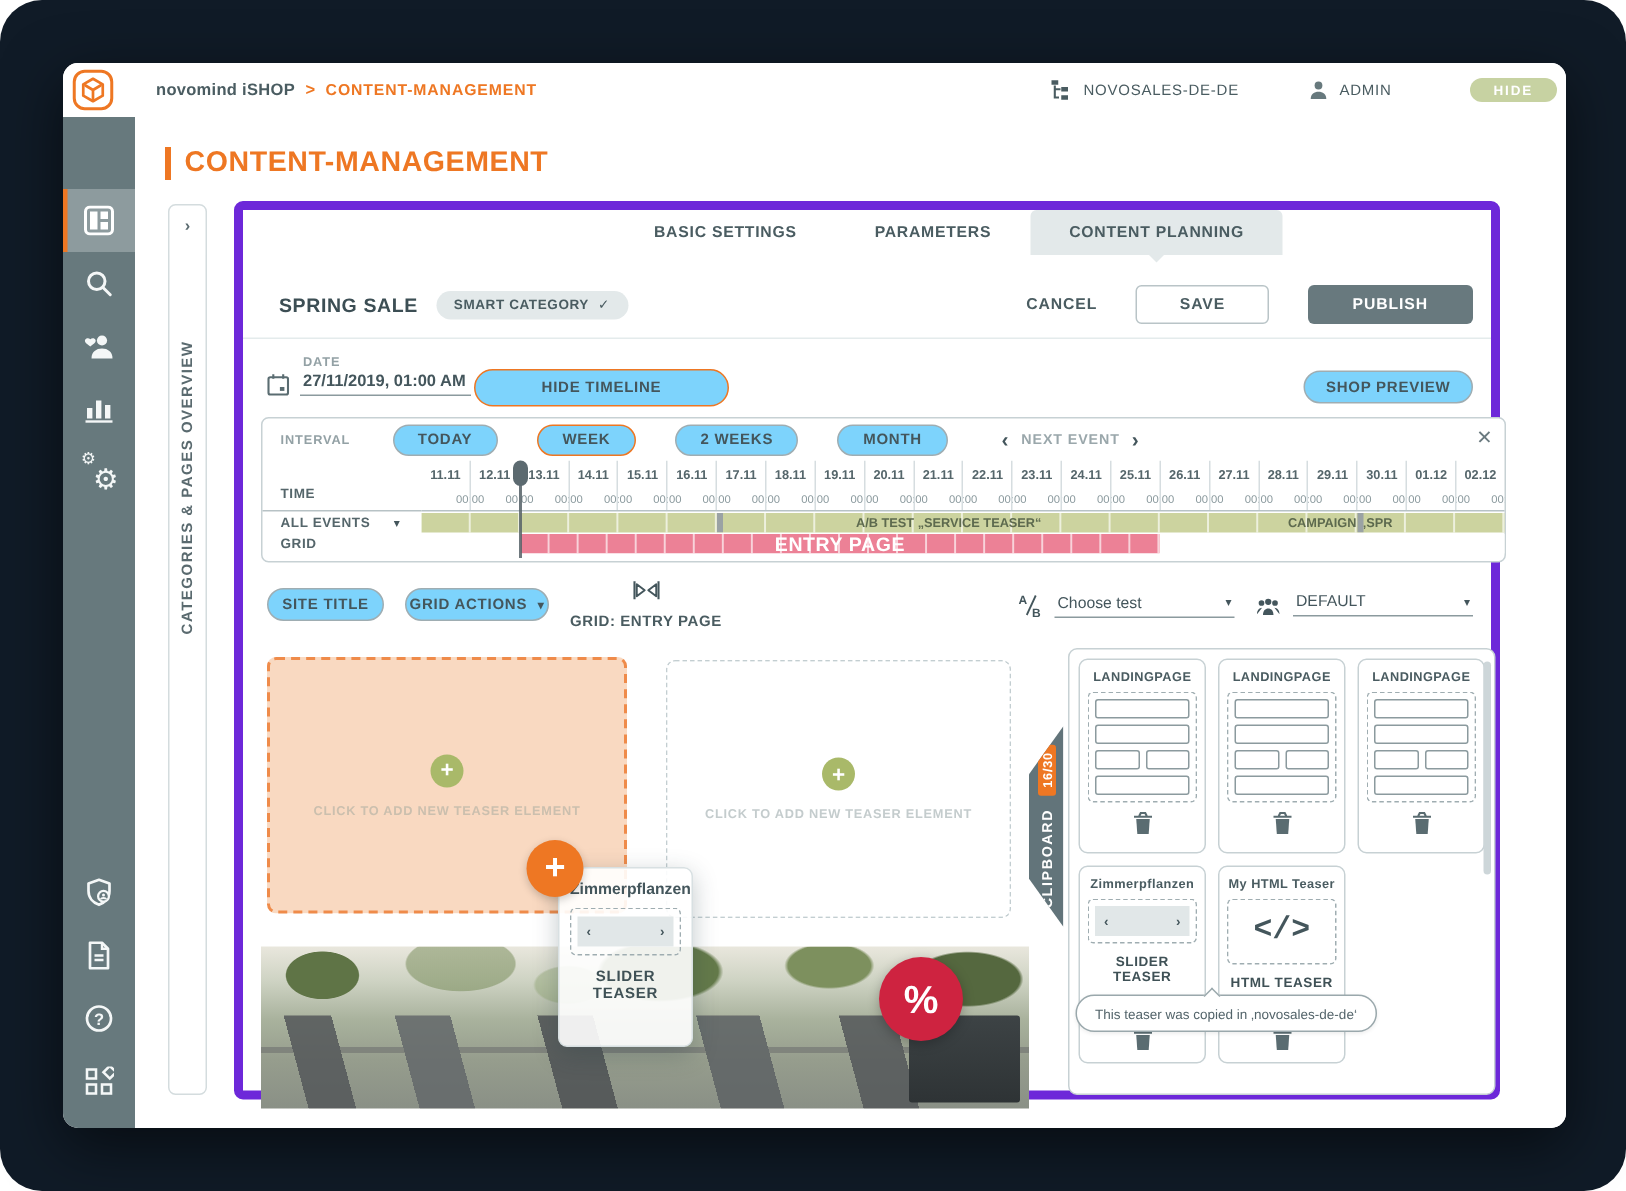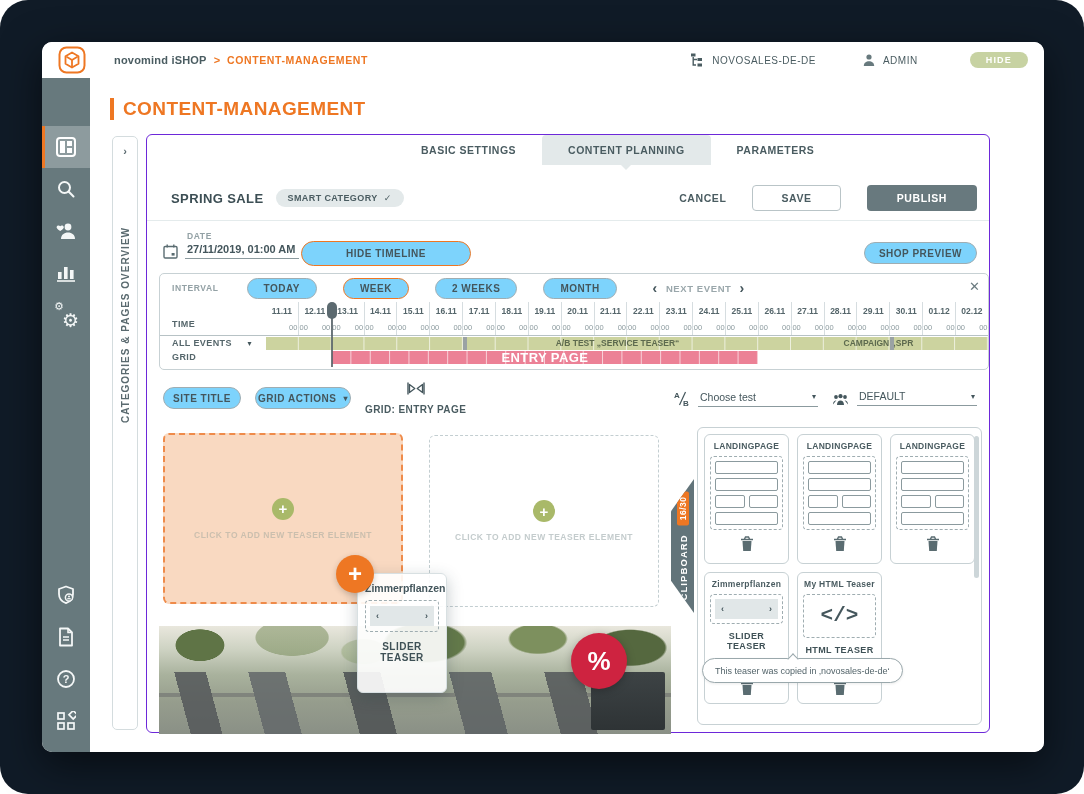--- a/index.html
+++ b/index.html
@@ -1,21 +1,21 @@
 <!DOCTYPE html>
 <html><head>
 <meta charset="utf-8">
 <style>
   * { margin:0; padding:0; box-sizing:border-box; }
   html,body { width:1084px; height:794px; background:#fff; font-family:"Liberation Sans","DejaVu Sans",sans-serif; overflow:hidden; }
   #frame { position:absolute; inset:0; background:#101b27; border-radius:28px; }
   #win { position:absolute; left:42px; top:42px; width:1002px; height:710px; background:#fff; border-radius:10px; overflow:hidden; box-shadow:0 12px 40px rgba(0,0,0,.55); }
 
   
-  .topbar { position:absolute; left:0; top:0; right:0; height:36px; background:#fff; display:flex; align-items:center; padding:0 16px; z-index:30; }
+  .topbar { position:absolute; left:0; top:0; right:0; height:36px; background:#fff; display:flex; align-items:center; padding:0 6px; z-index:30; }
   .logo { width:28px; height:28px; margin-right:28px; }
   .crumb-brand { font-size:11px; font-weight:700; color:#4a5c61; letter-spacing:.2px; }
   .crumb-sep { color:#ee7723; font-weight:700; margin:0 7px; font-size:11px; }
   .crumb-sec { font-size:10.5px; font-weight:700; color:#ee7723; letter-spacing:.6px; }
   .topbar .spacer { flex:1; }
   .top-item { display:flex; align-items:center; gap:7px; font-size:10px; font-weight:400; color:#4a5c61; letter-spacing:.5px; margin-left:46px; }
   .live-badge { background:#c7d2a2; color:#fff; font-size:9px; font-weight:700; letter-spacing:1.2px; border-radius:9px; padding:3px 16px; margin-left:52px; }
 
   
   .sidebar { position:absolute; left:0; top:36px; bottom:0; width:48px; background:#67797d; display:flex; flex-direction:column; align-items:stretch; z-index:20; }
@@ -34,21 +34,21 @@
   .page-title .bar { width:4px; height:22px; background:#ee7723; }
   .page-title .txt { font-size:19px; font-weight:700; color:#ee7723; letter-spacing:.4px; }
 
   
   .cat-panel { position:absolute; left:22px; top:58px; width:26px; height:594px; border:1px solid #d4dcde; border-radius:5px; background:#fff; }
   .cat-chev { position:absolute; top:8px; left:0; right:0; text-align:center; font-size:11px; font-weight:700; color:#5a6a6f; }
   .cat-label-wrap { position:absolute; top:28px; left:0; right:0; height:320px; display:flex; align-items:center; justify-content:center; }
   .cat-label { writing-mode:vertical-rl; transform:rotate(180deg); font-size:10px; font-weight:700; color:#5a6a6f; letter-spacing:1px; white-space:nowrap; }
 
   
-  .card { position:absolute; left:56px; top:56px; width:844px; height:599px; border:1px solid #6d28d9; border-radius:6px; background:#fff; }
+  .card { position:absolute; left:66px; top:56px; width:844px; height:599px; border:6px solid #6d28d9; border-radius:6px; background:#fff; }
 
   
   .tabs { position:absolute; top:0; left:248px; height:30px; display:flex; align-items:center; z-index:5; }
   .tab { font-size:10.5px; font-weight:700; color:#4a5c61; letter-spacing:.5px; padding:0 26px; height:30px; display:flex; align-items:center; position:relative; }
   .tab.active { background:#e3e9ea; border-radius:4px 4px 0 0; }
   .tab.active::after { content:""; position:absolute; left:50%; bottom:-12px; transform:translateX(-50%); border:7px solid transparent; border-top-color:#e3e9ea; }
 
   
   .cat-row { position:absolute; left:0; top:44px; right:0; height:38px; display:flex; align-items:center; padding:0 12px 0 24px; }
   .cat-name { font-size:13px; font-weight:700; color:#3c4e54; letter-spacing:.4px; }
@@ -289,22 +289,22 @@
       <div class="cat-chev">›</div>
       <div class="cat-label-wrap">
           <span class="cat-label">CATEGORIES &amp; PAGES OVERVIEW</span>
         </div>
     </div>
 
     <div class="card">
 
       <div class="tabs">
         <div class="tab">BASIC SETTINGS</div>
+        <div class="tab">PARAMETERS</div>
         <div class="tab active">CONTENT PLANNING</div>
-        <div class="tab">PARAMETERS</div>
       </div>
 
       <div class="cat-row">
         <span class="cat-name">SPRING SALE</span>
         <span class="smart-badge">
           <span>SMART CATEGORY</span>
           <span>✓</span>
         </span>
         <span class="spacer"></span>
         <span class="btn-text">CANCEL</span>

